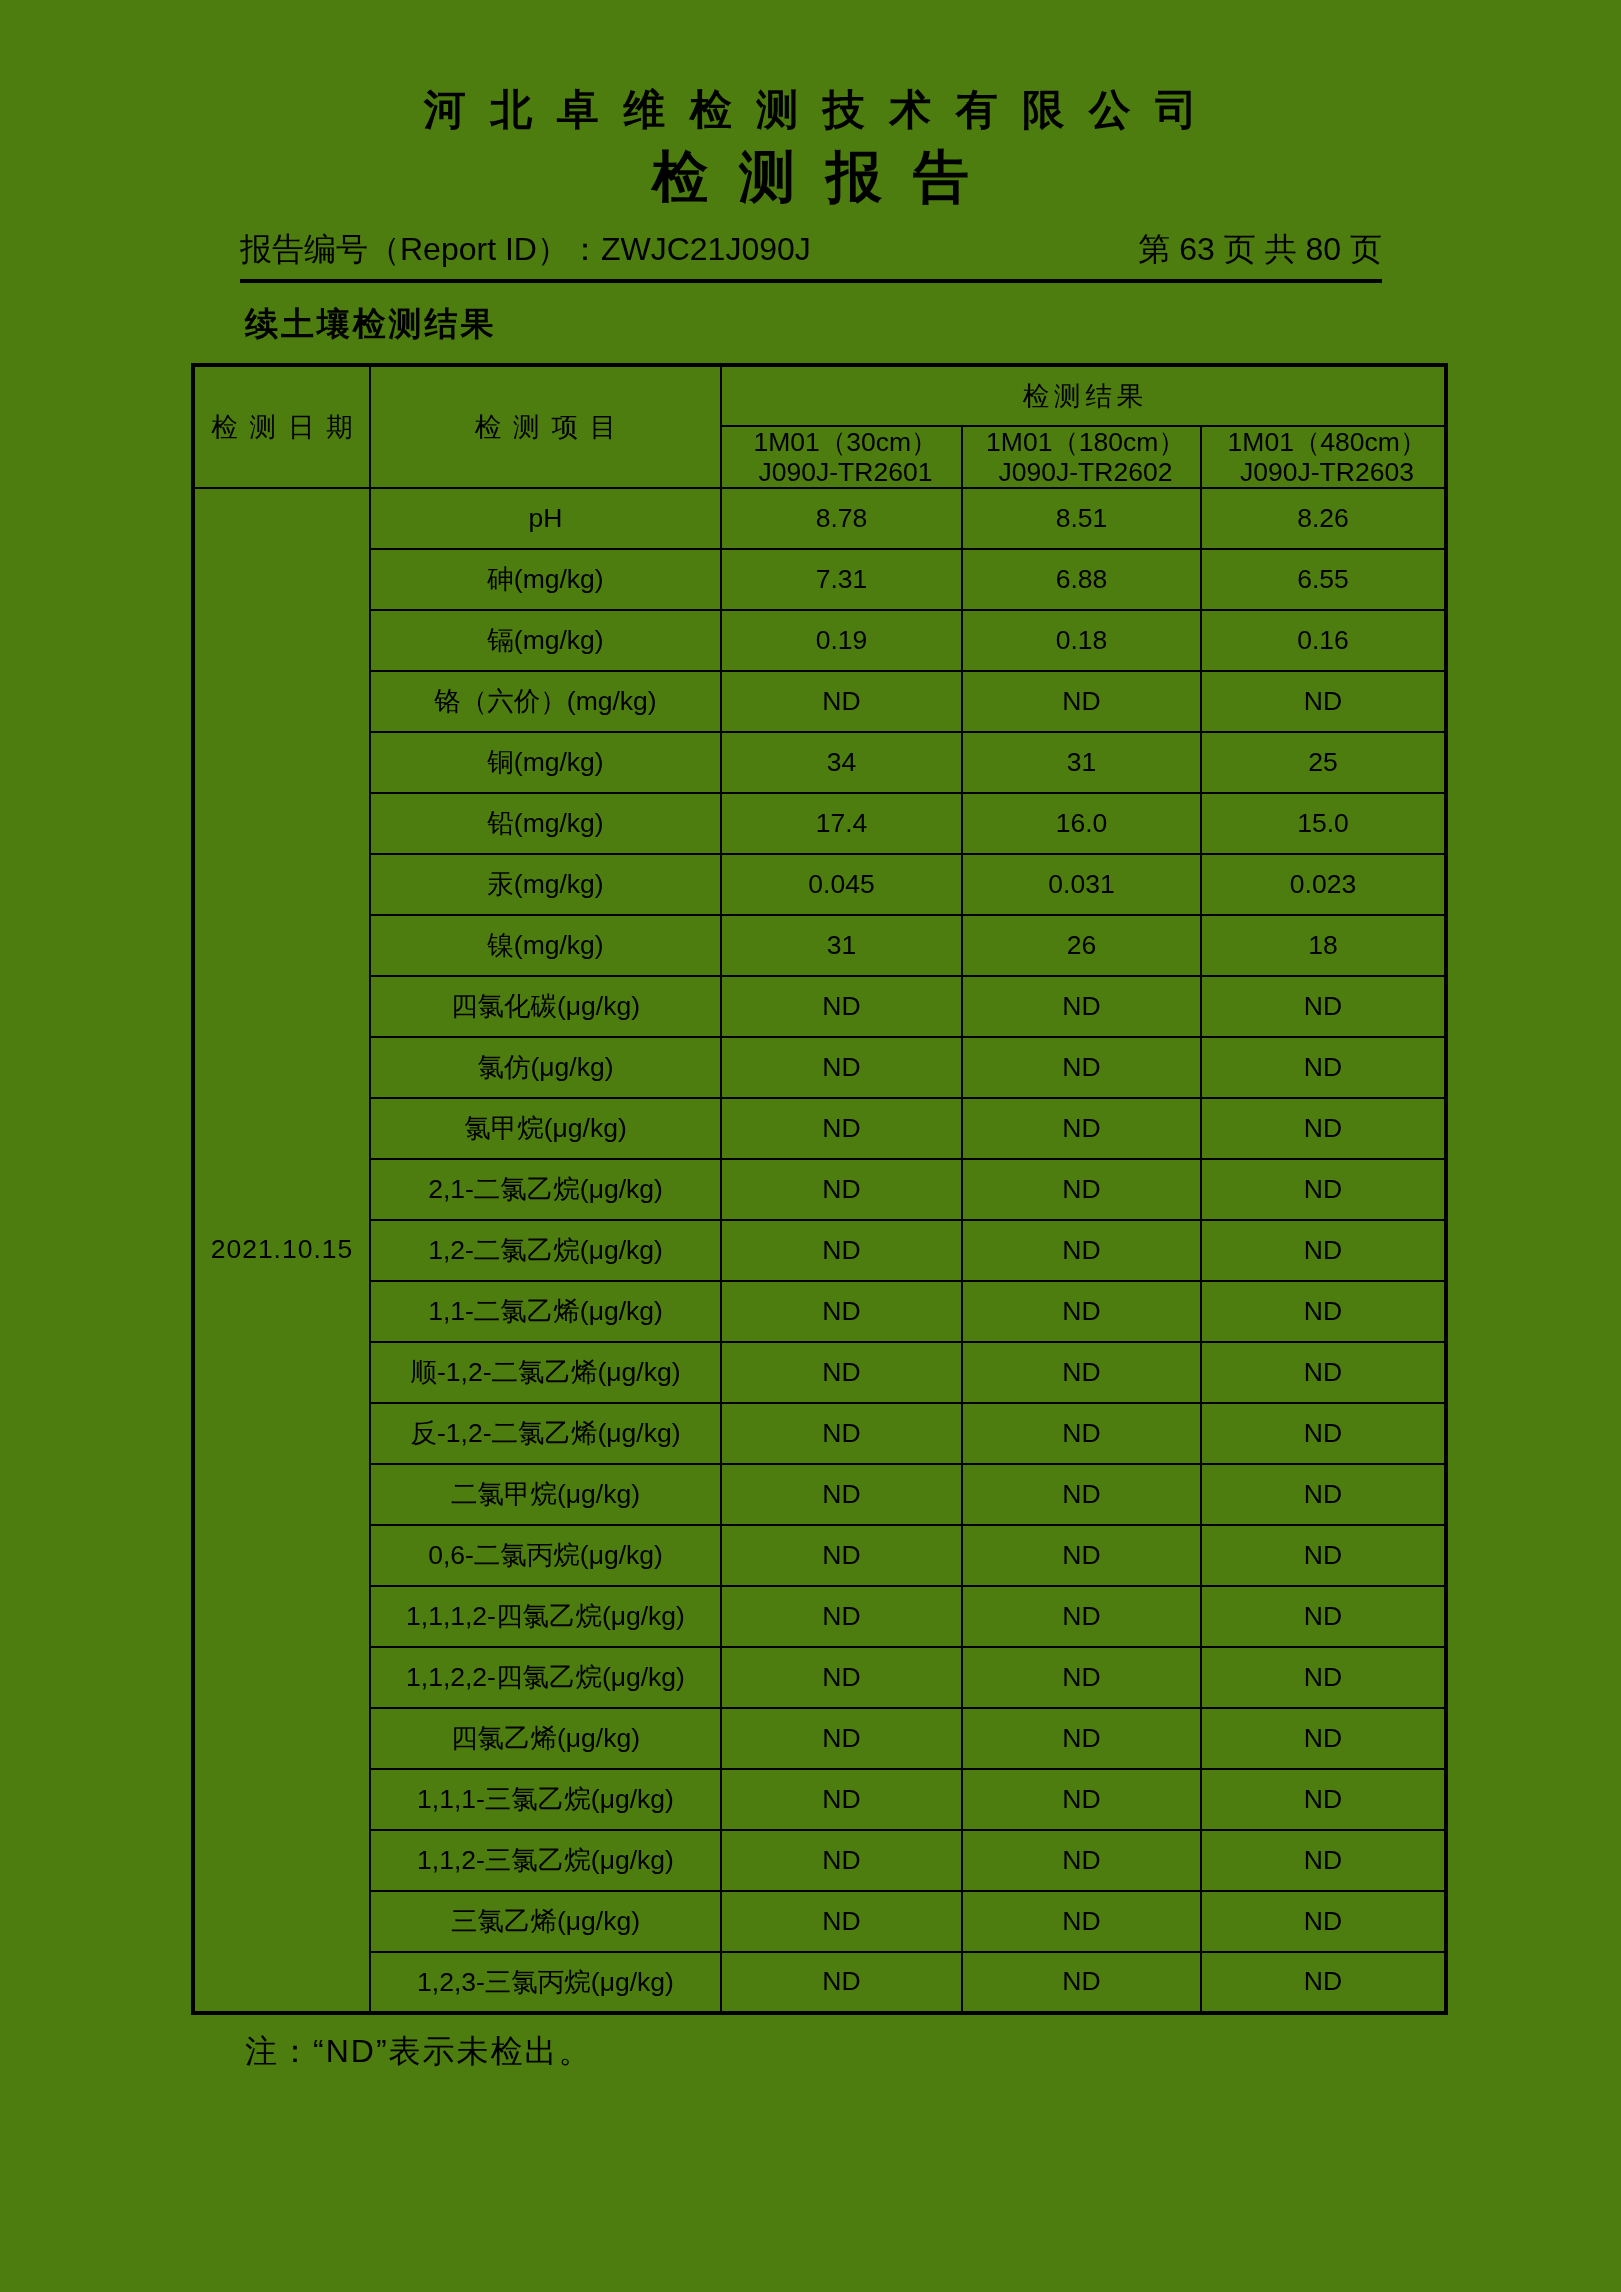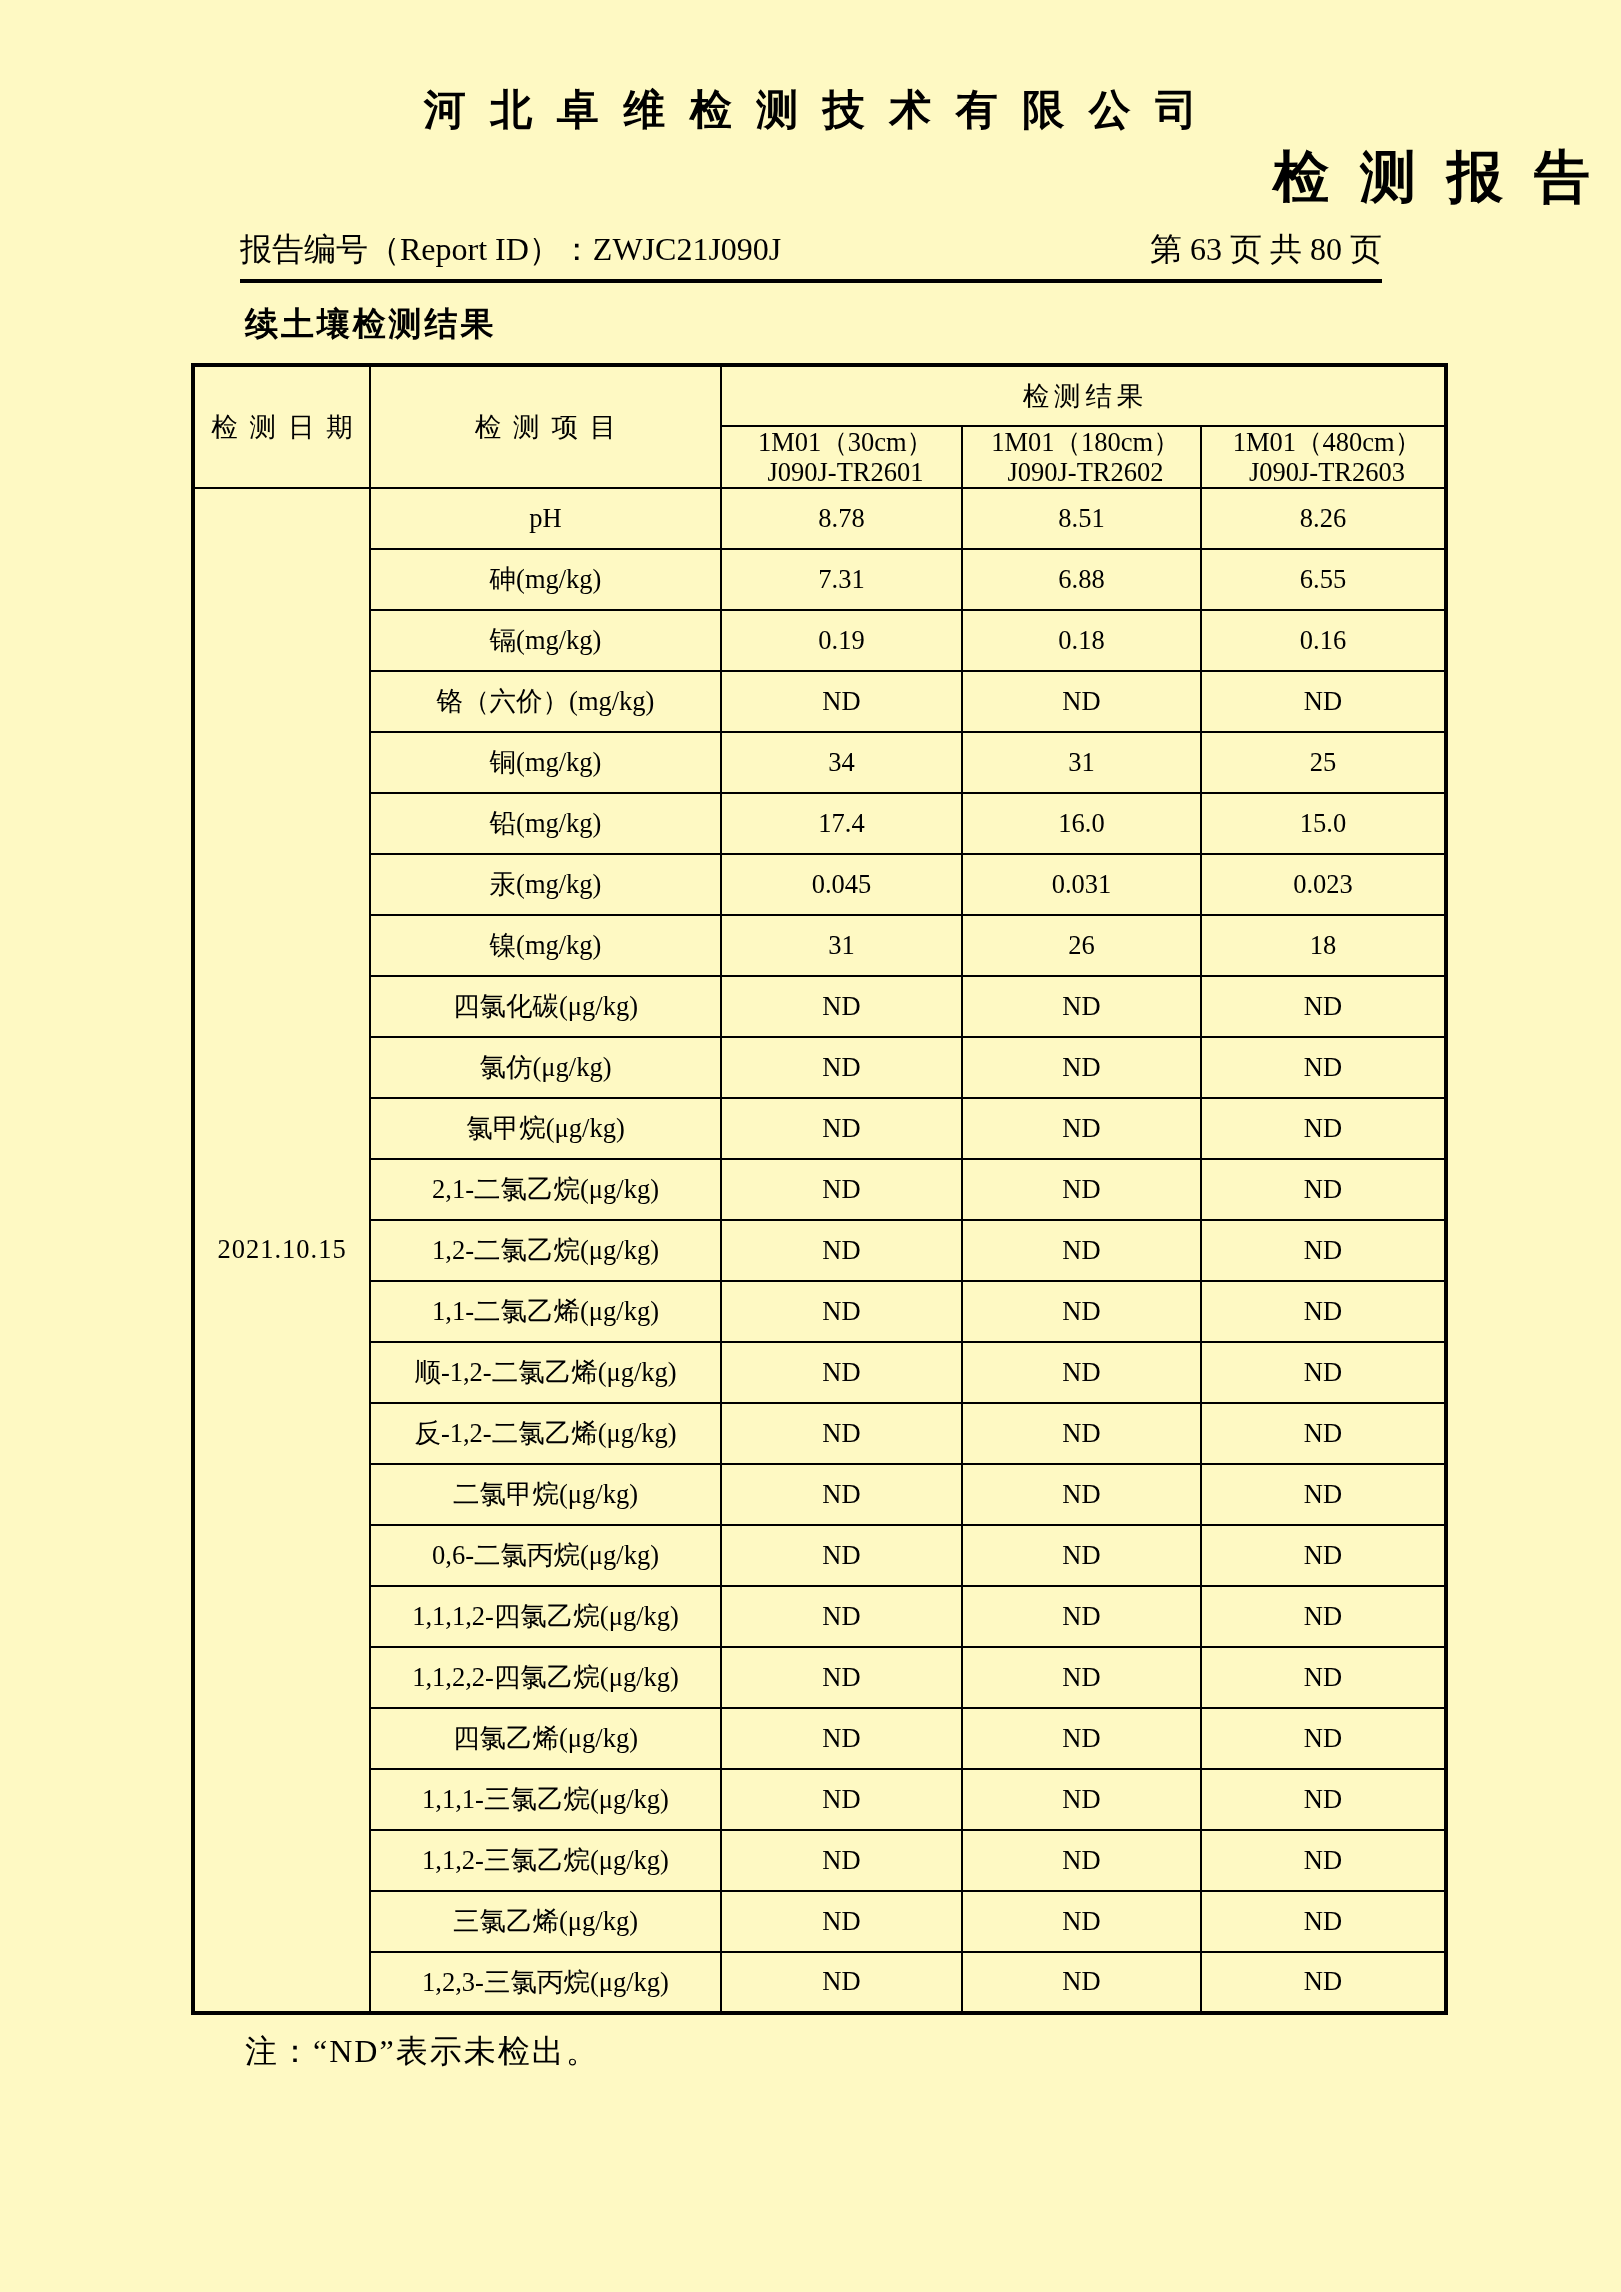--- a/index.html
+++ b/index.html
@@ -1,38 +1,38 @@
 <!DOCTYPE html>
 <html lang="zh"><head>
 <meta charset="utf-8">
 <style>
   * { box-sizing: border-box; }
   html, body { margin: 0; padding: 0; background: #ffffff; }
   .page {
     position: relative;
     width: 1621px;
     height: 2293px;
-    background: #fef9c3;
+    background: #4d7c0f;
     color: #000000;
-    font-family: Liberation Serif, serif;
+    font-family: Liberation Sans, sans-serif;
     overflow: hidden;
   }
   .company {
     padding-top: 88px;
     text-align: center;
     font-size: 42px;
     font-weight: 700;
     letter-spacing: 24.5px;
     text-indent: 24.5px;
     line-height: 1.05;
     white-space: nowrap;
   }
   .doc-title {
     margin-top: 15.7px;
-    text-align: right;
+    text-align: center;
     font-size: 56px;
     font-weight: 700;
     letter-spacing: 31px;
     text-indent: 31px;
     line-height: 1.05;
     white-space: nowrap;
   }
   .meta {
     margin-left: 240px;
     width: 1142px;

